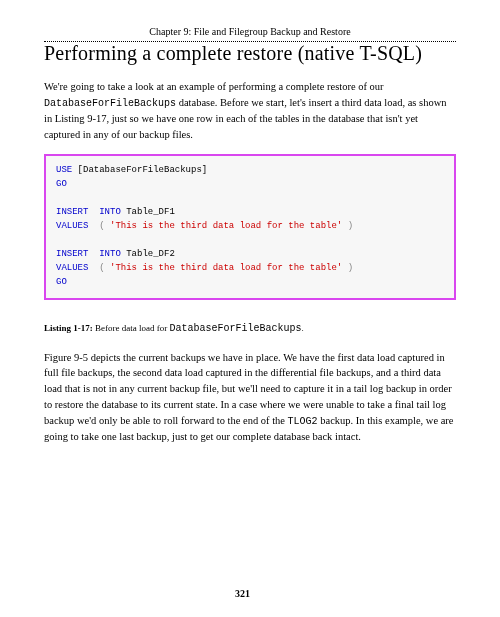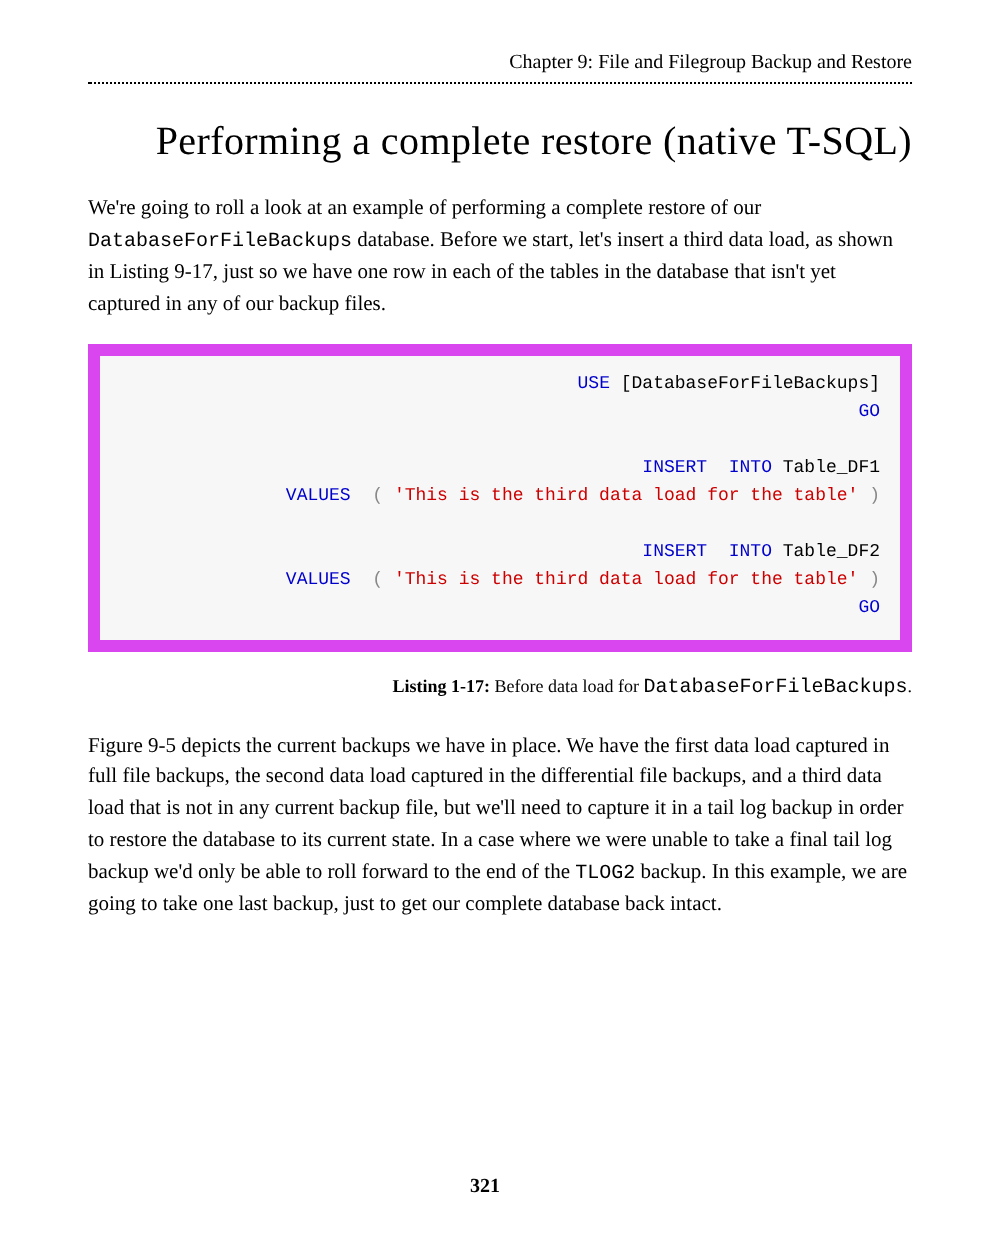--- a/index.html
+++ b/index.html
@@ -1,55 +1,55 @@
 <!DOCTYPE html>
 <html><head>
 <meta charset="utf-8">
 <style>
-  * { margin: 0; padding: 0; box-sizing: border-box; text-align: right; }
+  * { margin: 0; padding: 0; box-sizing: border-box; }
   body {
     width: 500px;
     height: 617px;
     background: #fff;
     font-family: Georgia, 'Times New Roman', serif;
     color: #000;
     padding: 26px 44px 20px 44px;
     position: relative;
   }
   .chapter-header {
-    text-align: right;
+    text-align: center;
     font-size: 10px;
     padding-bottom: 4px;
     border-bottom: 1px dotted #000;
-    margin-bottom: 18px;
+    margin-bottom: 0;
   }
   .section-title {
     font-size: 20px;
     font-weight: normal;
     margin-bottom: 14px;
     letter-spacing: 0.2px;
   }
   .body-text {
     font-size: 10.5px;
     line-height: 1.5;
     margin-bottom: 12px;
     text-align: left;
   }
   .code-inline {
     font-family: Liberation Mono, monospace;
     font-size: 10px;
   }
   .code-block {
-    border: 6px solid #d946ef;
+    border: 2px solid #d946ef;
     background: #f7f7f7;
     padding: 8px 10px;
     font-family: 'Courier New', Courier, monospace;
     font-size: 9px;
     line-height: 1.55;
-    margin-bottom: 12px;
+    margin-bottom: 23px;
     white-space: pre;
   }
   .kw-blue { color: #0000cc; }
   .kw-red { color: #cc0000; }
   .kw-gray { color: #888; }
   .listing-caption {
     font-size: 9px;
     margin-bottom: 16px;
   }
   .listing-caption strong { font-weight: bold; }
@@ -64,21 +64,21 @@
   }
 </style>
 </head>
 <body>
 
 <div class="chapter-header">Chapter 9: File and Filegroup Backup and Restore</div>
 
 <h1 class="section-title">Performing a complete restore (native T-SQL)</h1>
 
 <p class="body-text">
-  <span>We're going to roll a look at an example of performing a complete restore of our </span><span class="code-inline">DatabaseForFileBackups</span><span> database. Before we start, let's insert a third data load, as shown in Listing 9-17, just so we have one row in each of the tables in the database that isn't yet captured in any of our backup files.</span>
+  <span>We're going to take a look at an example of performing a complete restore of our </span><span class="code-inline">DatabaseForFileBackups</span><span> database. Before we start, let's insert a third data load, as shown in Listing 9-17, just so we have one row in each of the tables in the database that isn't yet captured in any of our backup files.</span>
 </p>
 
 <div class="code-block"><span class="kw-blue">USE</span><span> [DatabaseForFileBackups]</span>
 <span class="kw-blue">GO</span>
 
 <span class="kw-blue">INSERT</span><span class="kw-blue">  INTO</span><span> Table_DF1</span>
 <span class="kw-blue">VALUES</span><span class="kw-gray">  ( </span><span class="kw-red">'This is the third data load for the table'</span><span class="kw-gray"> )</span>
 
 <span class="kw-blue">INSERT</span><span class="kw-blue">  INTO</span><span> Table_DF2</span>
 <span class="kw-blue">VALUES</span><span class="kw-gray">  ( </span><span class="kw-red">'This is the third data load for the table'</span><span class="kw-gray"> )</span>

